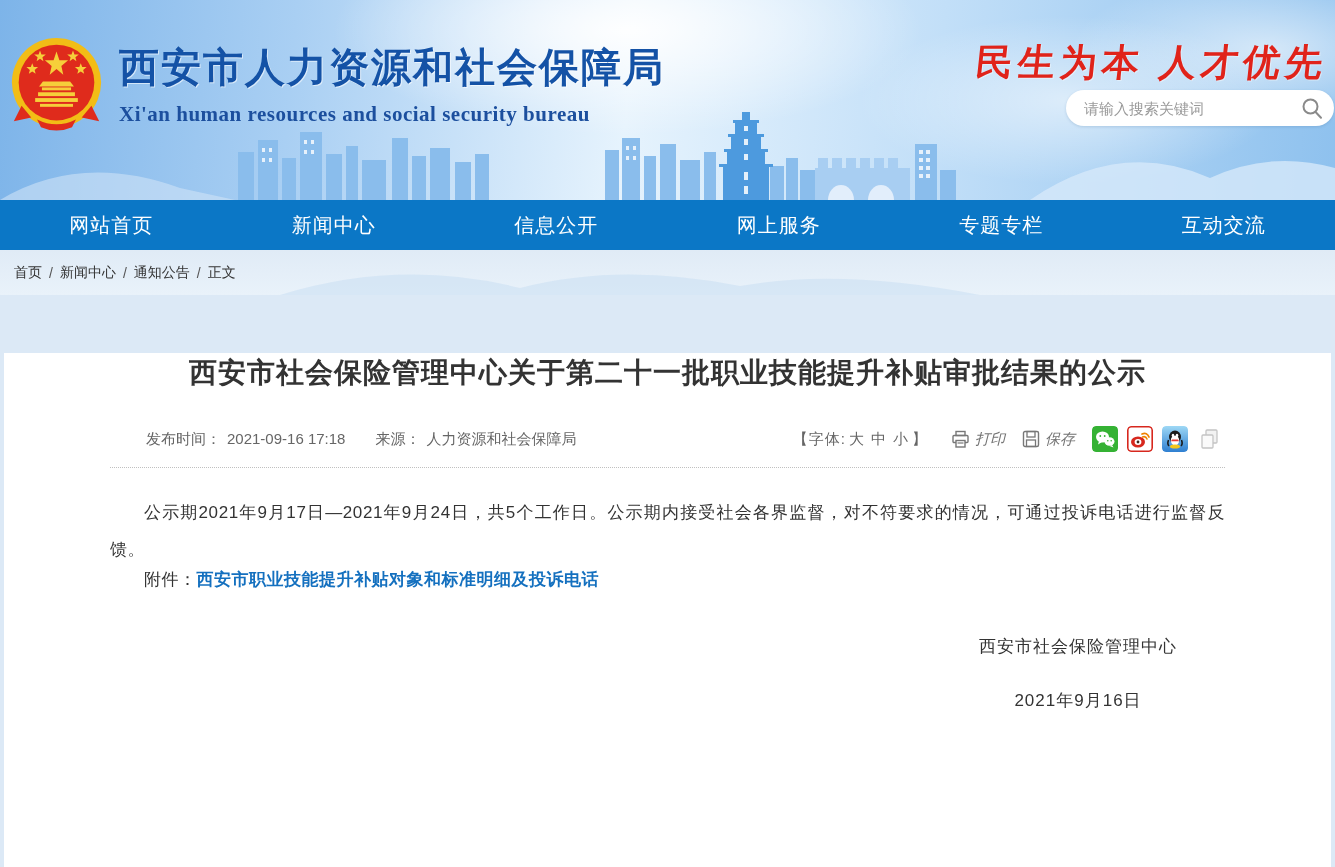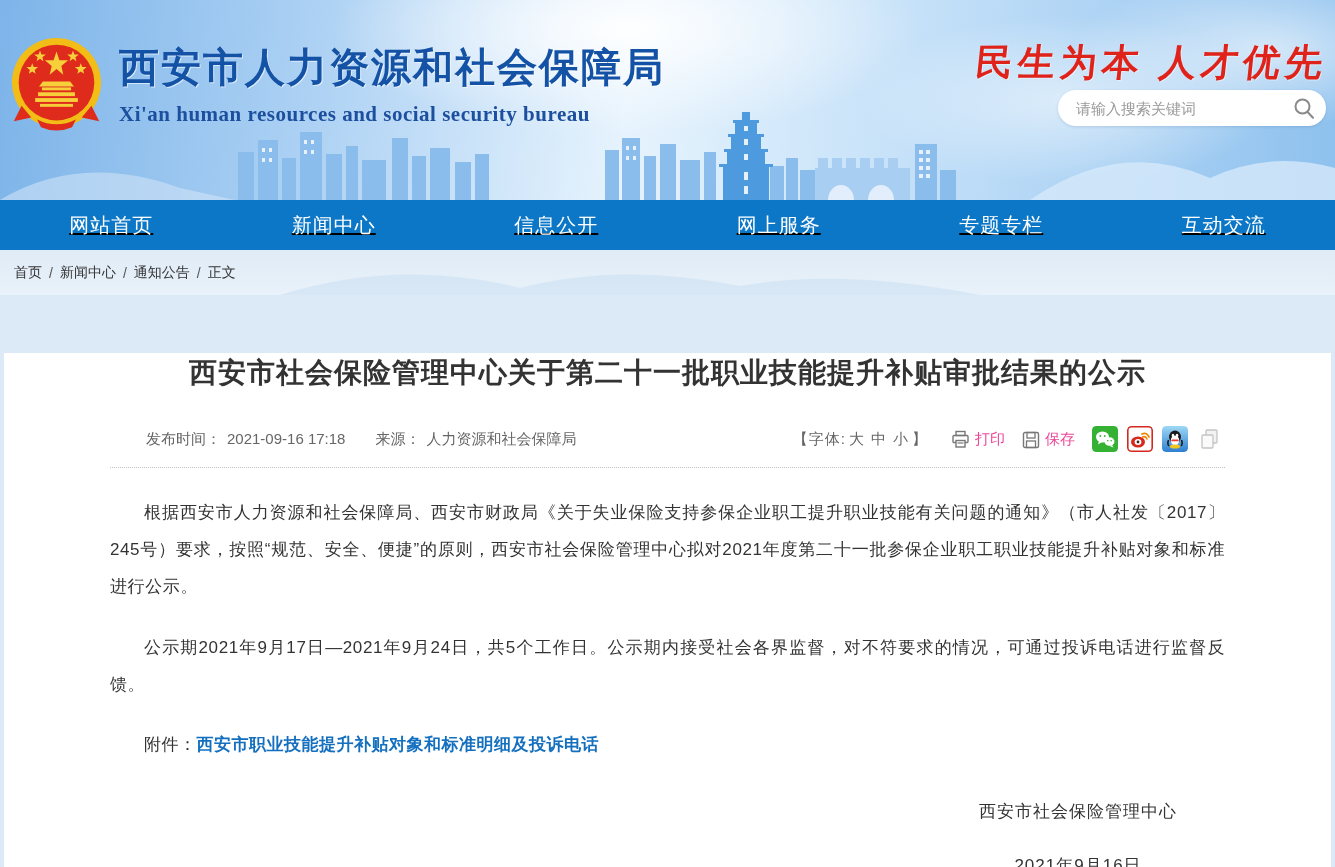--- a/index.html
+++ b/index.html
@@ -32,33 +32,33 @@
     margin-top:7px; font-family:"Liberation Serif","DejaVu Serif",serif;
     font-size:21px; font-weight:bold; color:#1c4f9e; letter-spacing:.5px;
   }
   .slogan {
     position:absolute; right:8px; top:38px;
     font-size:37px; font-weight:bold; color:#e0231a;
     transform: skewX(-6deg); letter-spacing:5px; white-space:nowrap;
     text-shadow: 1px 1px 0 rgba(255,255,255,.4);
   }
   .search-box {
-    position:absolute; right:9px; top:90px; width:268px; height:36px;
+    position:absolute; right:1px; top:90px; width:268px; height:36px;
     background:#fff; border-radius:18px; box-shadow:0 1px 3px rgba(40,90,140,.18);
   }
   .search-box input {
     width:100%; height:100%; border:none; outline:none; background:transparent;
     border-radius:18px; padding:0 42px 0 18px; font-size:15px; color:#333;
     font-family:inherit;
   }
   .search-box input::placeholder { color:#9a9a9a; }
   .search-icon { position:absolute; right:10px; top:6px; width:24px; height:24px; cursor:pointer; }
 
   
-  .main-nav { display:flex; height:50px; background:#0b77c6;text-decoration:underline; }
+  .main-nav { display:flex; height:50px; background:#0b77c6; }
   .main-nav a {
     flex:1; text-align:center; line-height:50px; color:#ffffff;
     font-size:20px; text-decoration:none; letter-spacing:1px;
   }
 
   
   .breadcrumb-bar {
     position:relative; height:45px; padding-left:14px;
     display:flex; align-items:center;
     background:linear-gradient(#e0ebf6, #e9f2fa);
@@ -81,31 +81,31 @@
     display:flex; justify-content:space-between; align-items:center;
     margin-top:34px; padding:0 2px 15px 36px;
     border-bottom:1px dotted #c0c0c0;
     font-size:15px; color:#666;gap:36px;
   }
   .meta-left span { margin-right:6px; }
   .meta-left .gap { display:inline-block; width:14px; }
   .meta-right { display:flex; align-items:center; gap:9px; color:#666; }
   .font-ctrl { margin-right:14px; letter-spacing:1px; }
   .font-ctrl a { color:#666; text-decoration:none; margin:0 3px; cursor:pointer; }
-  .tool-btn { display:flex; align-items:flex-end; gap:5px; color:#ec4899; cursor:pointer; margin-right:8px; }
+  .tool-btn { display:flex; align-items:flex-start; gap:5px; color:#737373; cursor:pointer; margin-right:8px;font-style:italic; }
   .tool-btn svg { display:block; }
   .share-icon { width:26px; height:26px; border-radius:4px; display:block; cursor:pointer; }
 
   .article-body { color:#333; }
   .para {
     margin-top:26px; text-indent:2em;
     font-size:17px; line-height:37px; letter-spacing:.6px; text-align:justify;
   }
   .para + .para { margin-top:24px; }
-  .attachment-line { margin-top:30px; text-indent:2em; font-size:17px; letter-spacing:.5px; }
+  .attachment-line { text-indent:2em; font-size:17px; letter-spacing:.5px; }
   .attachment-link { color:#1470bf; font-weight:bold; text-decoration:none; }
   .signature-block {
     width:fit-content; margin:44px 48px 0 auto; text-align:center;
     font-size:17px; color:#333; letter-spacing:1px;
   }
   .signature-date { margin-top:31px; }
 </style>
 </head>
 <body>
 
@@ -325,21 +325,20 @@
 
         <svg class="share-icon" viewBox="0 0 26 26">
           <rect width="26" height="26" rx="4" fill="#ffffff"></rect>
           <rect x="9" y="4" width="11" height="13" rx="1" fill="#f2f2f2" stroke="#c4c4c4" stroke-width="1.3"></rect>
           <rect x="5" y="9" width="11" height="13" rx="1" fill="#fafafa" stroke="#c4c4c4" stroke-width="1.3"></rect>
         </svg>
       </div>
     </div>
 
     <div class="article-body">
-      <p class="para">根据西安市人力资源和社会保障局、西安市财政局《关于失业保险支持参保企业职工提升职业技能有关问题的通知》（市人社发〔2017〕245号）要求，按照“规范、安全、便捷”的原则，西安市社会保险管理中心拟对2021年度第二十一批参保企业职工职业技能提升补贴对象和标准进行公示。</p>
       <p class="para">公示期2021年9月17日—2021年9月24日，共5个工作日。公示期内接受社会各界监督，对不符要求的情况，可通过投诉电话进行监督反馈。</p>
 
       <p class="attachment-line"><span>附件：</span><a href="#" class="attachment-link">西安市职业技能提升补贴对象和标准明细及投诉电话</a></p>
 
       <div class="signature-block">
         <div>西安市社会保险管理中心</div>
         <div class="signature-date">2021年9月16日</div>
       </div>
     </div>
   </main>

